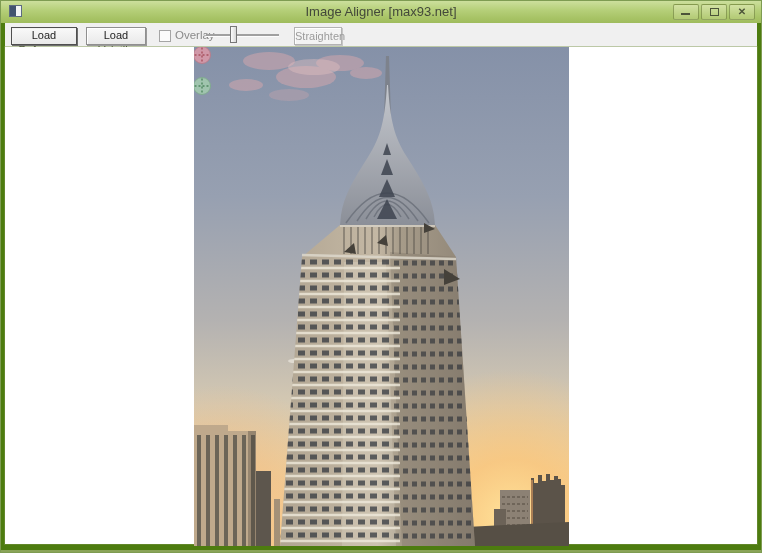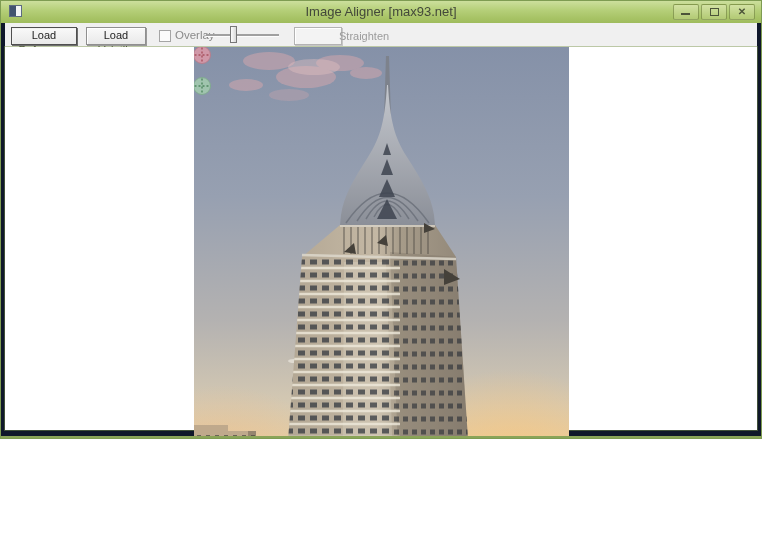--- a/index.html
+++ b/index.html
@@ -1,18 +1,18 @@
 <!DOCTYPE html>
 <html><head>
 <meta charset="utf-8">
 <style>
   html,body{margin:0;padding:0;}
   body{width:762px;height:553px;font-family:"Liberation Sans",sans-serif;-webkit-font-smoothing:antialiased;}
-  .window{position:relative;width:762px;height:439px;box-sizing:border-box;
-    background:#0f172a;border:1px solid #7e9c52;overflow:hidden;}
+  .window{position:relative;width:762px;height:553px;box-sizing:border-box;
+    background:#4d7c0f;border:1px solid #7e9c52;overflow:hidden;}
   .window::after{content:'';position:absolute;left:0;right:0;bottom:0;height:2px;background:#8aa458;}
 
   
   .titlebar{position:absolute;top:0;left:0;right:0;height:22px;
     background:linear-gradient(180deg,#ccdf9d 0%,#b6d07a 40%,#a7c365 78%,#9fbc5d 100%);}
   .app-icon{position:absolute;left:8px;top:4px;width:13px;height:12px;background:#f2f4f6;
     border:1px solid #5d6c80;box-sizing:border-box;}
   .app-icon::before{content:'';position:absolute;left:0;top:0;width:6px;height:10px;background:#41536f;}
   .title-text{position:absolute;left:0;right:0;top:0;height:22px;line-height:22px;text-align:center;
     font-size:13px;color:#43483a;}
@@ -26,21 +26,21 @@
   
   .toolbar{position:absolute;top:22px;left:4px;right:4px;height:24px;background:#f0f0f0;}
   .tb-btn{position:absolute;top:4px;height:18px;box-sizing:border-box;background:linear-gradient(#f9f9f9,#e9e9e9);
     border:1px solid #8f8f8f;box-shadow:1px 1px 0 #9a9a9a, inset 1px 1px 0 #ffffff;
     font-family:"Liberation Sans",sans-serif;font-size:11px;color:#1d1d1d;text-align:center;line-height:15px;padding:0;}
   .tb-btn.default{border:1px solid #4f4f4f;box-shadow:1px 1px 0 #6e6e6e, inset 1px 1px 0 #f2f2f2;}
   .tb-btn.disabled{color:#9b9b9b;border:1px solid #b3b3b3;box-shadow:1px 1px 0 #c6c6c6, inset 1px 1px 0 #ffffff;
     background:#f3f3f3;}
   #btn-load-ref{left:6px;width:66px;}
   #btn-load-vol{left:81px;width:60px;}
-  #btn-straighten{left:289px;width:48px;padding-left:44px;}
+  #btn-straighten{left:289px;width:48px;}
   .checkbox{position:absolute;left:154px;top:7px;width:10px;height:10px;background:#fbfbfb;
     border:1px solid #a5a5a5;box-sizing:content-box;}
   .checkbox-label{position:absolute;left:170px;top:0;height:24px;line-height:24px;font-size:11.5px;color:#8a8a8a;}
   .slider{position:absolute;left:201px;top:0;width:73px;height:24px;}
   .slider-track{position:absolute;left:0;top:11px;width:73px;height:2px;background:#a0a0a0;box-shadow:0 1px 0 #fdfdfd;}
   .slider-thumb{position:absolute;left:24px;top:3px;width:7px;height:17px;box-sizing:border-box;
     background:linear-gradient(90deg,#fdfdfd,#d9d9d9);border:1px solid #777;}
 
   
   .client{position:absolute;top:46px;left:4px;right:4px;bottom:8px;background:#ffffff;

